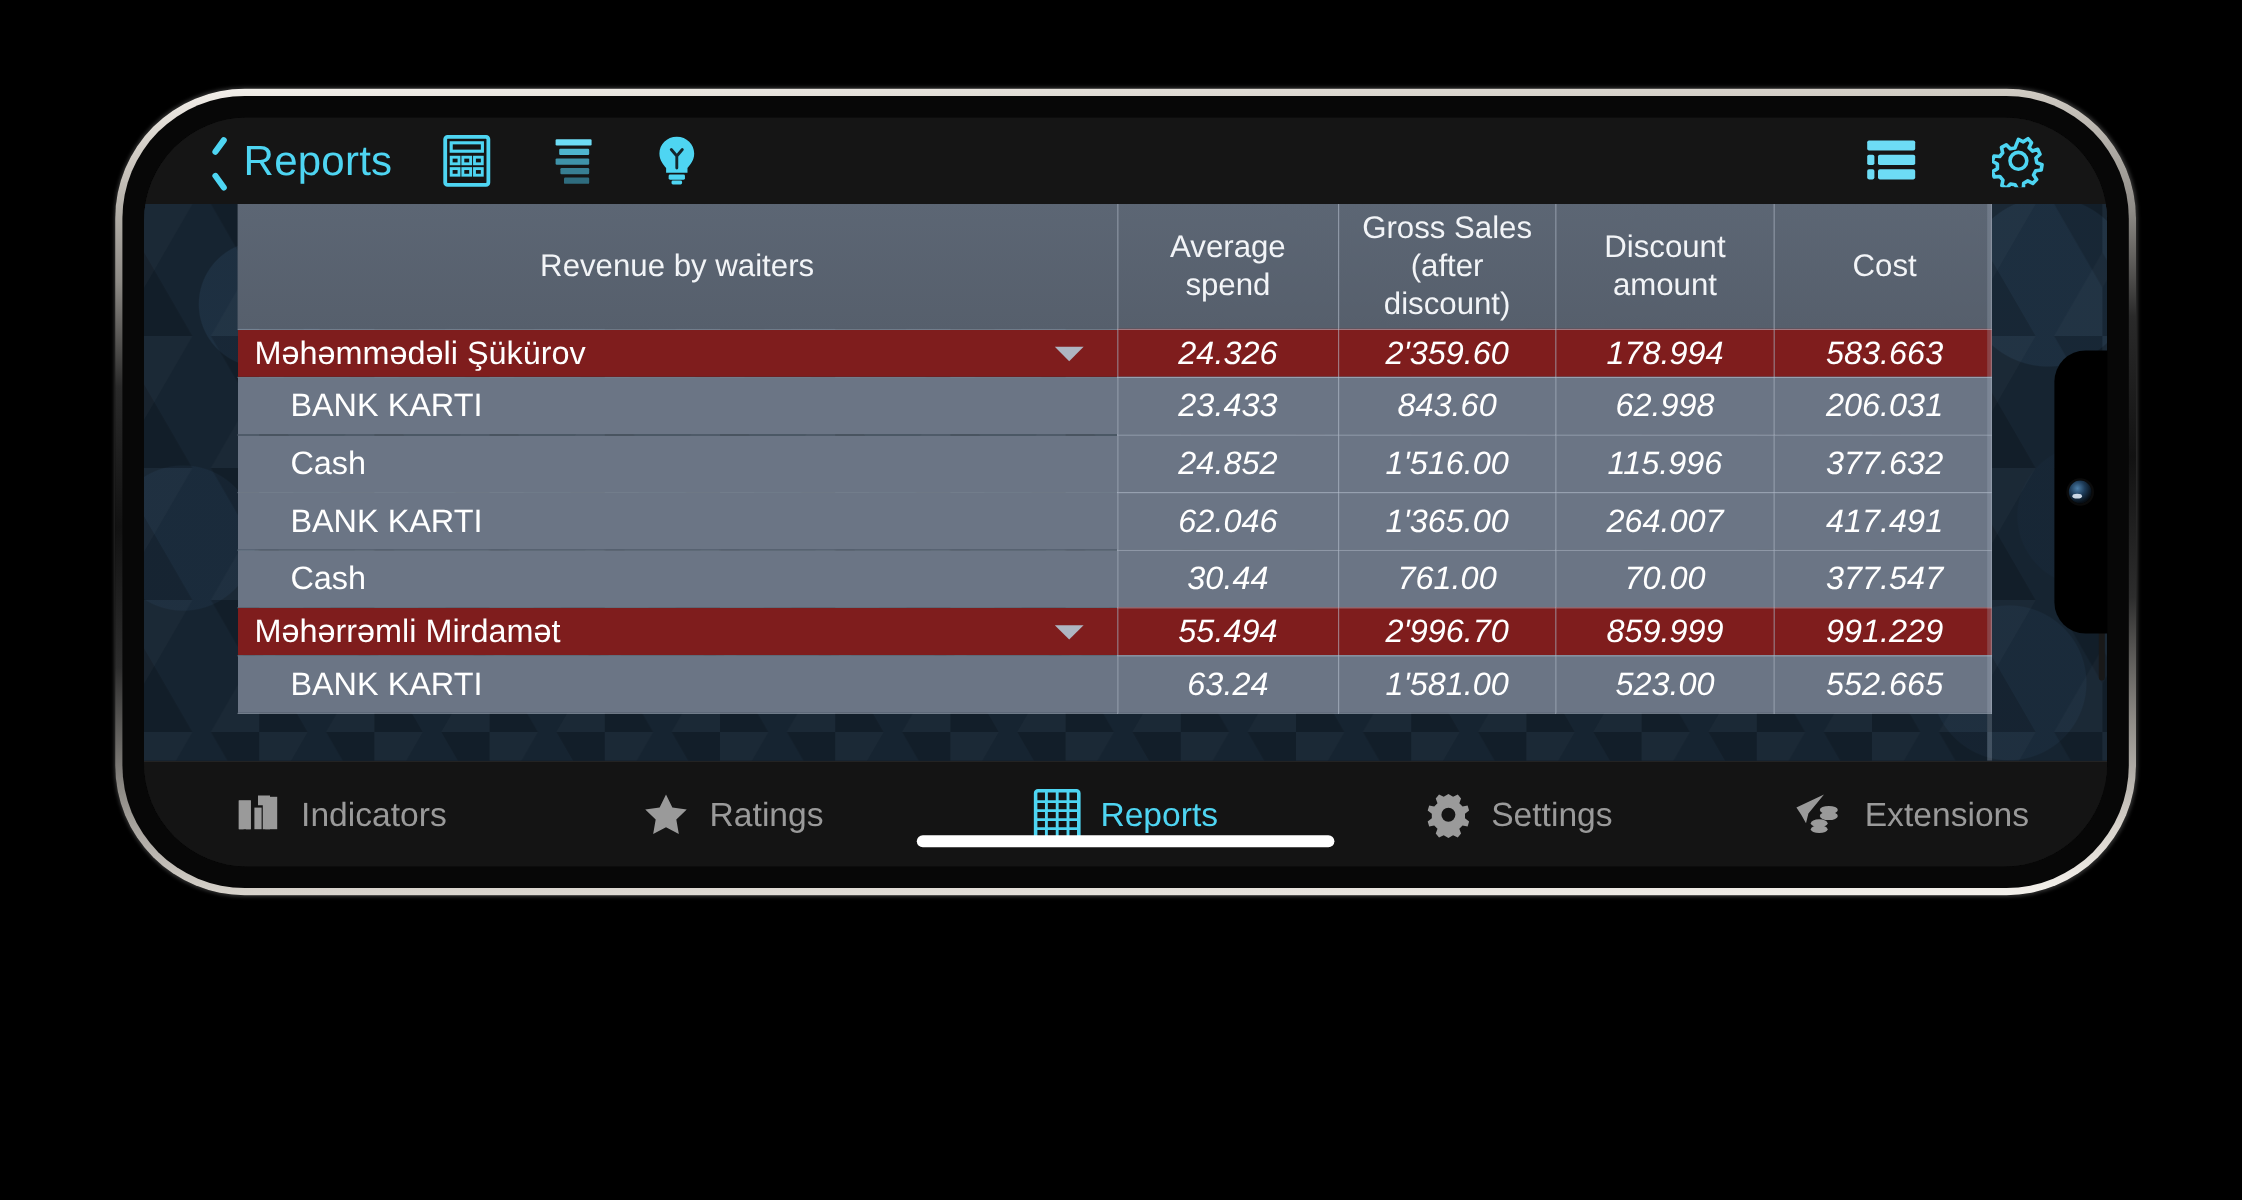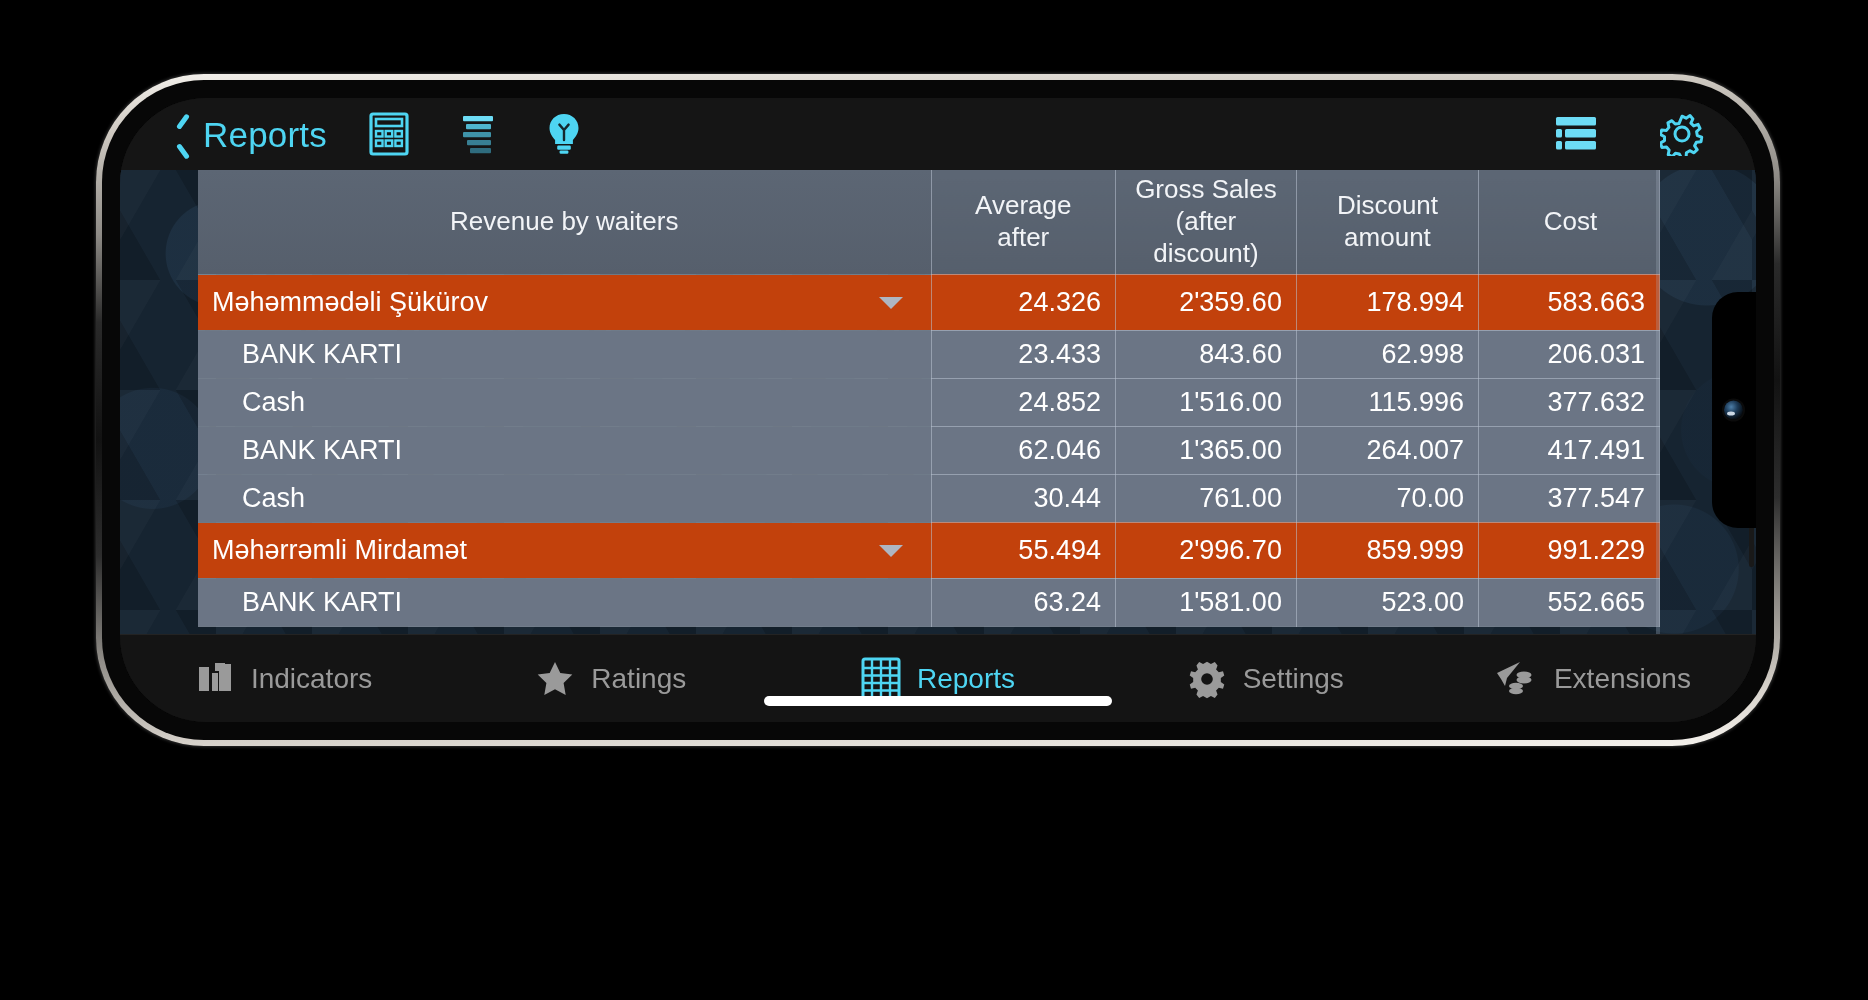--- a/index.html
+++ b/index.html
@@ -180,32 +180,32 @@
     line-height: 1.22;
   }
 
   .col-name  { width: 636px; }
   .col-num   { width: 160px; }
   .col-gross { width: 157px; }
   .col-disc  { width: 158px; }
   .col-cost  { width: 157px; }
 
   tbody tr.grp td {
-    height: 56px;
-    background: #c2410c;
+    height: 40px;
+    background: #7f1d1d;
     font-size: 27px;
   }
   tbody tr.sub td {
     height: 48px;
     background: #6b7585;
     font-size: 27px;
   }
   td.name { text-align: left; position: relative; padding-left: 22px; }
   td.name.indent { padding-left: 44px; }
-  td.num  { text-align: right; padding-right: 18px; }
+  td.num  { text-align: center; padding-right: 18px; font-style: italic; }
 
   .chev-down {
     position: absolute; right: 28px; top: 50%;
     margin-top: -5px;
     width: 0; height: 0;
     border-left: 12px solid transparent;
     border-right: 12px solid transparent;
     border-top: 12px solid #aeb6c2;
     cursor: pointer;
   }
@@ -338,21 +338,21 @@
                     <col class="col-num">
                     <col class="col-gross">
                     <col class="col-disc">
                     <col class="col-cost">
                 </colgroup>
                 <thead>
                   <tr>
                     <th><span>Revenue by waiters</span></th>
                     <th>
                       <span>Average</span><br>
-                      <span>after</span>
+                      <span>spend</span>
                     </th>
                     <th>
                       <span>Gross Sales</span><br>
                       <span>(after</span><br>
                       <span>discount)</span>
                     </th>
                     <th>
                       <span>Discount</span><br>
                       <span>amount</span>
                     </th>

